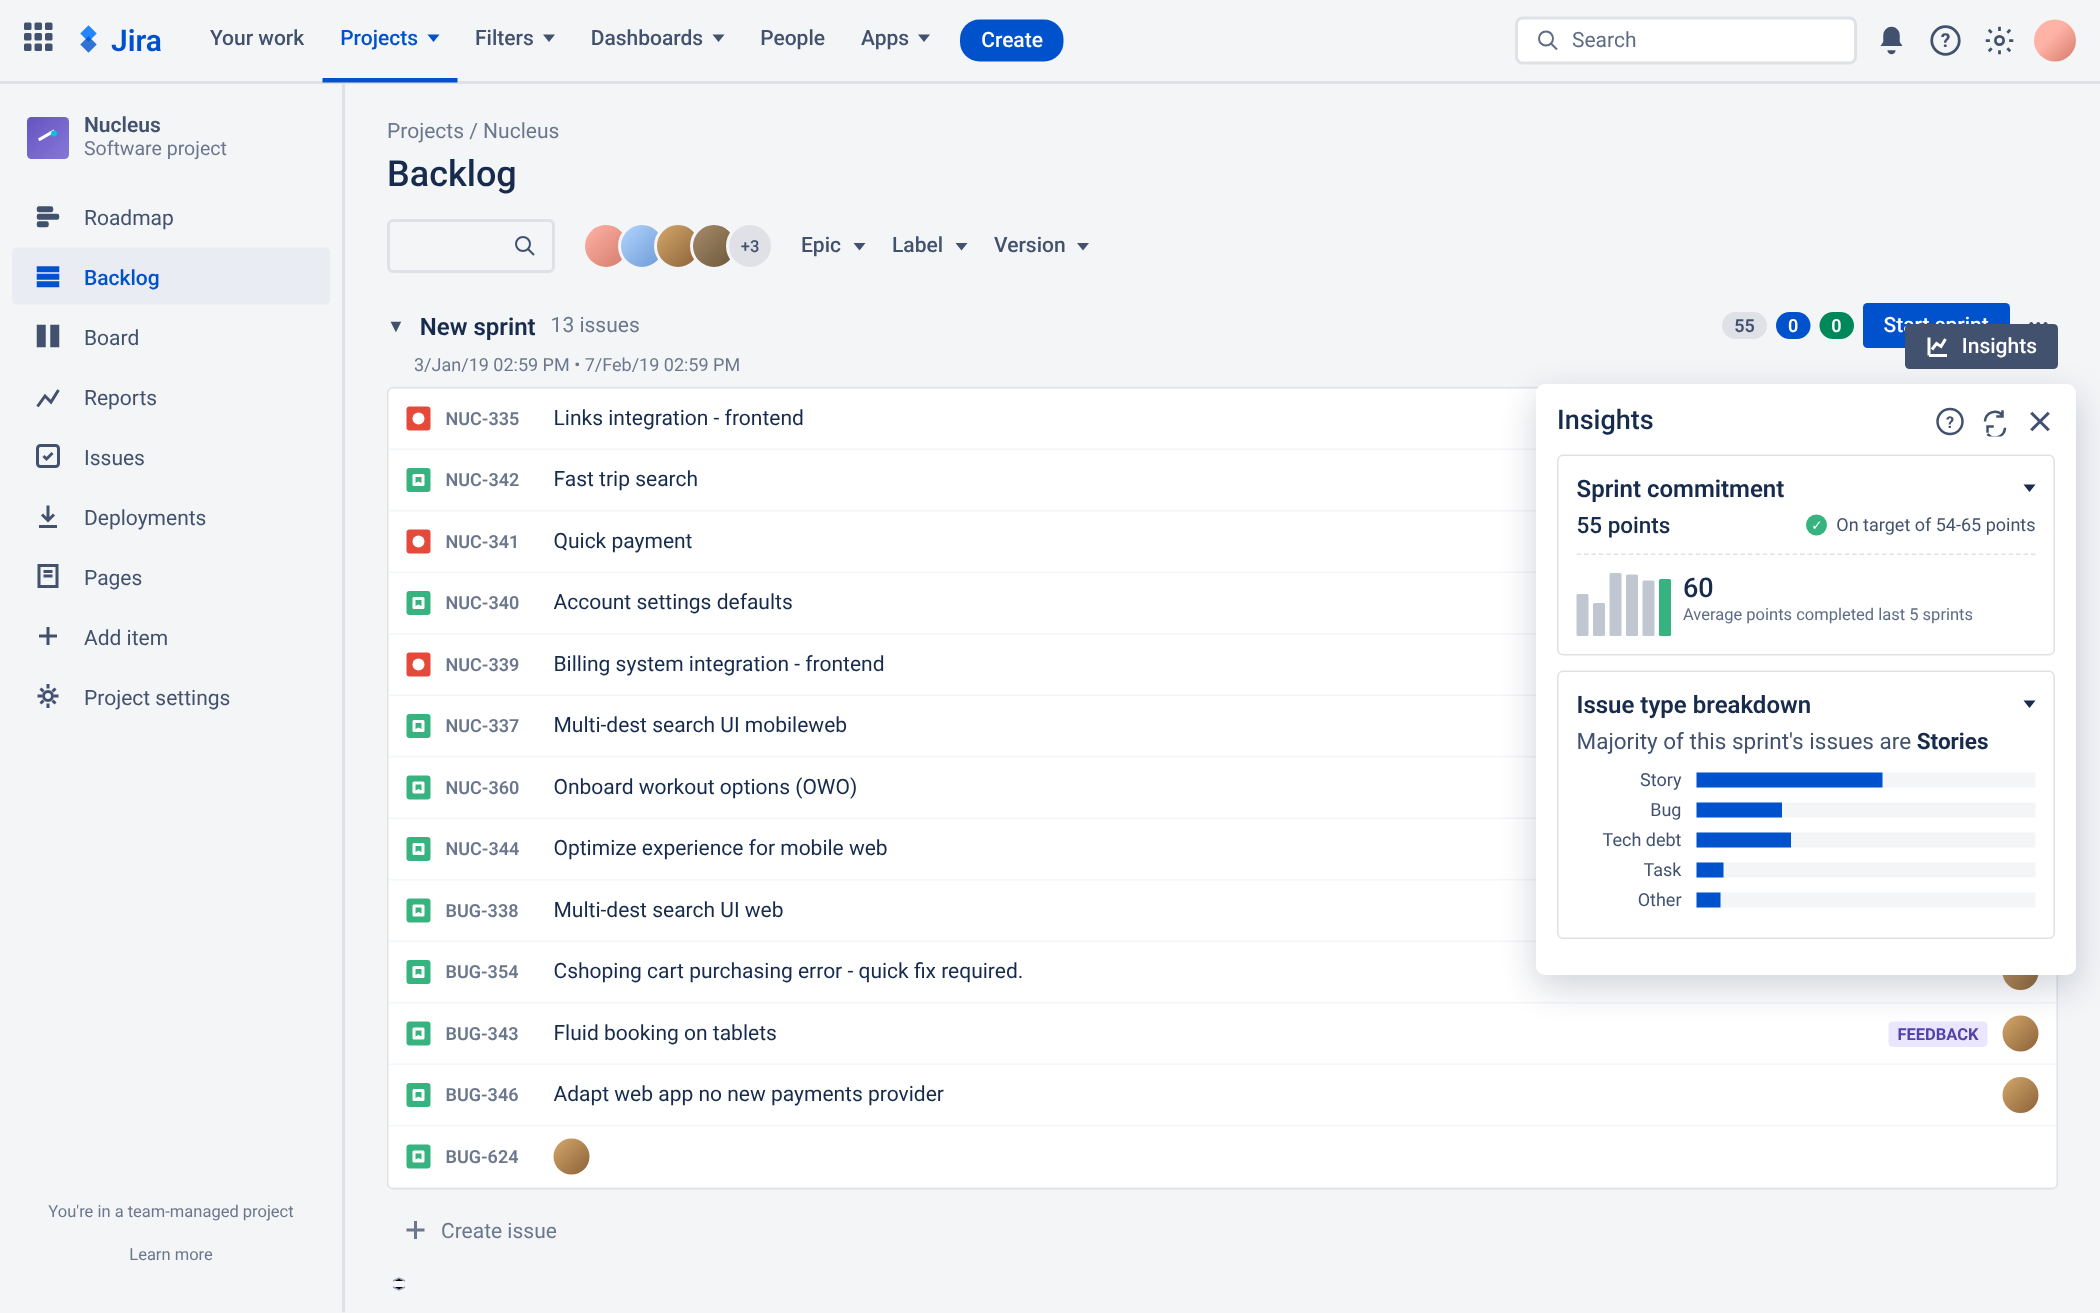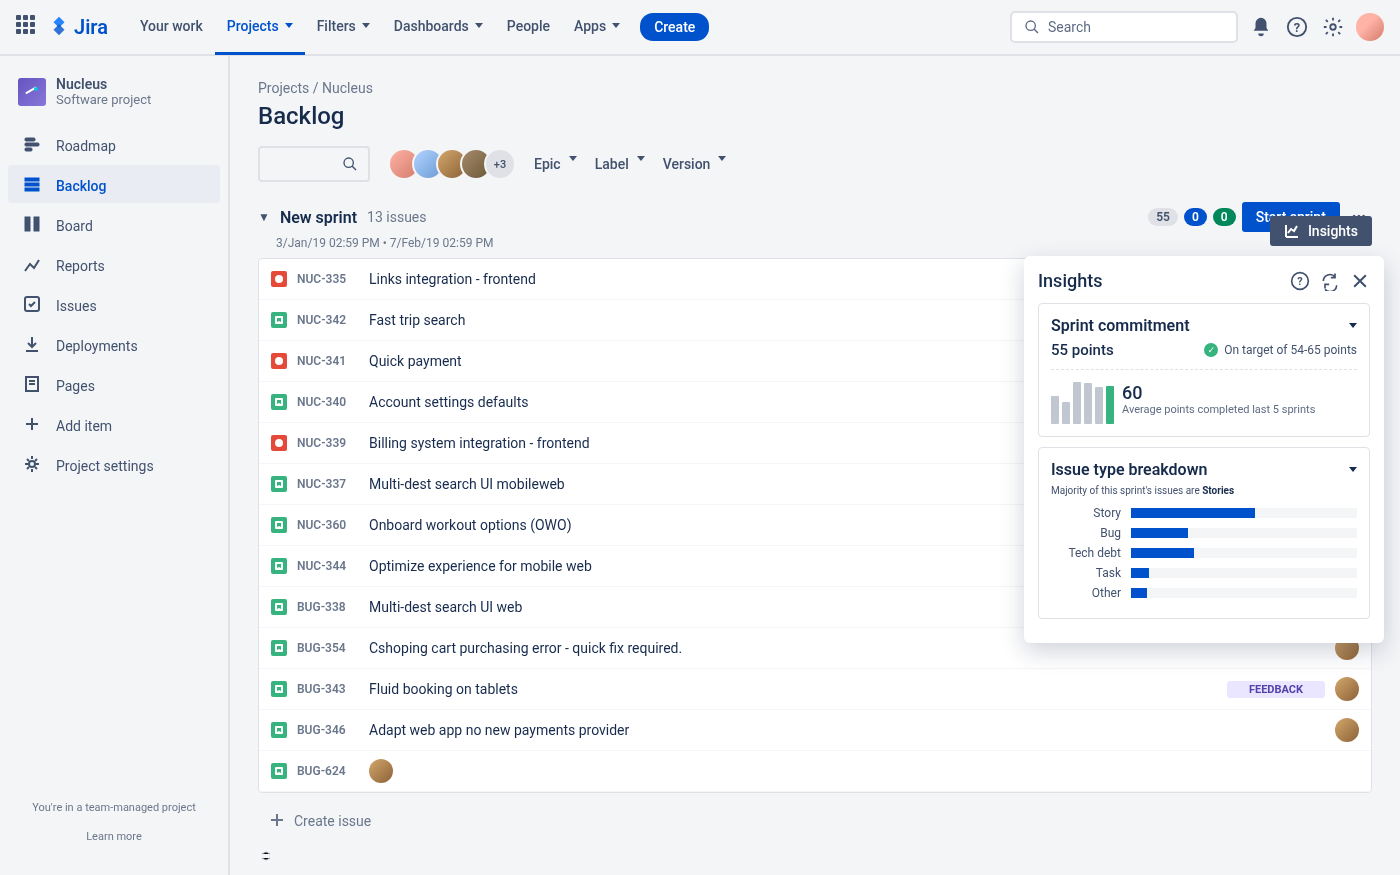--- a/index.html
+++ b/index.html
@@ -33,41 +33,41 @@
 .page-title{font-size:24px;font-weight:500;margin-bottom:16px}
 .toolbar{display:flex;align-items:center;gap:18px;margin-bottom:20px}
 .search-small{border:2px solid #dfe1e6;border-radius:4px;width:112px;height:36px;display:flex;align-items:center;justify-content:flex-end;padding:0 10px}
 .avatar-stack{display:flex}
 .avatar-stack .av{width:32px;height:32px;border-radius:50%;border:2px solid #f4f5f7;margin-left:-8px;cursor:pointer}
 .av1{background:linear-gradient(135deg,#ffb3a7,#d47b6a)}
 .av2{background:linear-gradient(135deg,#b3d4ff,#6b9bd4)}
 .av3{background:linear-gradient(135deg,#d4a76b,#8b6239)}
 .av4{background:linear-gradient(135deg,#a78b6b,#6b5839)}
 .av-more{background:#dfe1e6;color:#42526e;font-size:11px;display:flex;align-items:center;justify-content:center;font-weight:500}
-.filter-btn{color:#42526e;display:flex;gap:6px;cursor:pointer;font-weight:500}
+.filter-btn{color:#42526e;display:flex;align-items:center;gap:6px;cursor:pointer;font-weight:500}
 .sprint-header{display:flex;align-items:center;gap:10px;margin-bottom:4px}
 .sprint-toggle{cursor:pointer;color:#42526e;font-size:12px}
 .sprint-name{font-weight:600;font-size:16px}
 .sprint-count{color:#6b778c}
 .sprint-meta{margin-left:auto;display:flex;align-items:center;gap:6px}
 .pill{border-radius:10px;padding:2px 8px;font-size:12px;font-weight:600}
 .pill-gray{background:#dfe1e6;color:#42526e}
 .pill-blue{background:#0052cc;color:#fff}
 .pill-green{background:#00875a;color:#fff}
 .start-btn{background:#0052cc;color:#fff;padding:7px 14px;border-radius:3px;font-weight:500;cursor:pointer}
 .more-btn{padding:6px;cursor:pointer;color:#42526e}
 .sprint-dates{font-size:12px;color:#6b778c;margin-bottom:8px;padding-left:18px}
 .issue-list{border:1px solid #dfe1e6;border-radius:4px;background:#fff;margin-bottom:12px;overflow:hidden}
 .issue-row{display:flex;align-items:center;padding:8px 12px;border-bottom:1px solid #f4f5f7;gap:10px;cursor:pointer}
 .issue-type{width:16px;height:16px;border-radius:2px;flex-shrink:0;display:flex;align-items:center;justify-content:center}
 .type-bug{background:#e5493a}
 .type-story{background:#36b37e}
 .issue-key{color:#6b778c;font-size:12px;font-weight:600;width:62px;flex-shrink:0}
 .issue-title{flex:1;color:#172b4d}
-.issue-label{font-size:11px;font-weight:700;padding:2px 22px;border-radius:3px}
+.issue-label{font-size:11px;font-weight:700;padding:2px 6px;border-radius:3px}
 .lbl-billing{background:#abf5d1;color:#006644}
 .lbl-accounts{background:#b3d4ff;color:#0747a6}
 .lbl-feedback{background:#eae6ff;color:#5243aa}
 .issue-av{width:24px;height:24px;border-radius:50%;background:linear-gradient(135deg,#d4a76b,#8b6239)}
 .create-issue{display:flex;align-items:flex-start;gap:10px;padding:8px 12px;color:#6b778c;cursor:pointer}
 .drag-handle{text-align:center;margin:14px 0;color:#6b778c;cursor:row-resize}
 .insights-btn{position:absolute;top:160px;right:28px;background:#42526e;color:#fff;padding:7px 14px;border-radius:3px;display:flex;align-items:center;gap:8px;cursor:pointer;font-weight:500;z-index:5}
 .insights-panel{position:absolute;top:200px;right:16px;width:360px;background:#fff;border-radius:6px;box-shadow:0 8px 24px rgba(9,30,66,.2);padding:14px;z-index:10}
 .insights-head{display:flex;align-items:center;margin-bottom:12px}
 .insights-title{font-size:18px;font-weight:500;color:#172b4d}
@@ -77,21 +77,21 @@
 .card-title{font-weight:600;font-size:16px}
 .commit-row{display:flex;justify-content:space-between;align-items:center;margin-top:6px}
 .points-lg{font-size:15px;font-weight:500}
 .on-target{display:flex;align-items:center;gap:6px;font-size:12px;color:#42526e}
 .check-circle{width:14px;height:14px;background:#36b37e;border-radius:50%;display:flex;align-items:center;justify-content:center;color:#fff;font-size:9px;flex-shrink:0}
 .bars-mini{display:flex;align-items:center;gap:8px;margin-top:10px;padding-top:6px;border-top:1px dashed #dfe1e6}
 .bars-mini-chart{display:flex;align-items:flex-end;gap:3px;height:48px}
 .bars-mini-chart span{width:8px;background:#c1c7d0;border-radius:1px}
 .avg-val{font-size:18px;font-weight:500}
 .avg-lbl{font-size:11px;color:#5e6c84;line-height:1.3}
-.subtitle{font-size:10px;color:#42526e;margin-top:6px}
+.subtitle{font-size:15px;color:#42526e;margin-top:6px}
 .subtitle b{color:#172b4d}
 .breakdown{margin-top:10px}
 .bd-row{display:flex;align-items:center;gap:10px;margin-bottom:6px}
 .bd-label{width:70px;text-align:right;font-size:12px;color:#42526e}
 .bd-bar{flex:1;height:10px;background:#f4f5f7;position:relative}
 .bd-fill{position:absolute;left:0;top:0;bottom:0;background:#0052cc}
 svg{display:block}
 </style>
 </head>
 <body>

